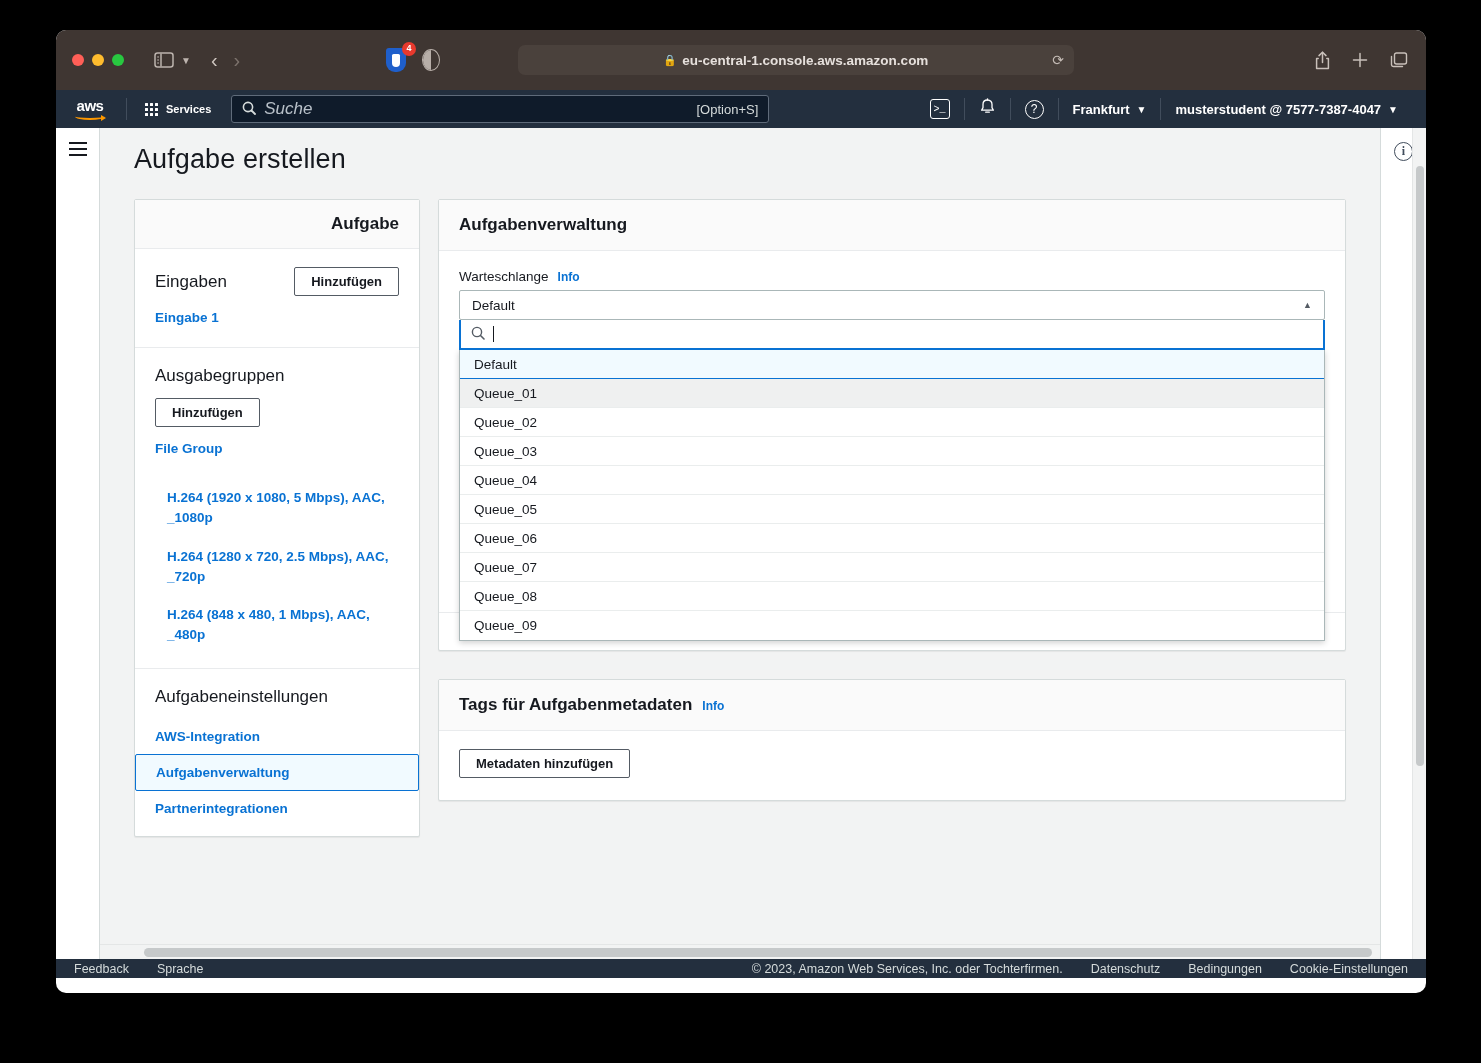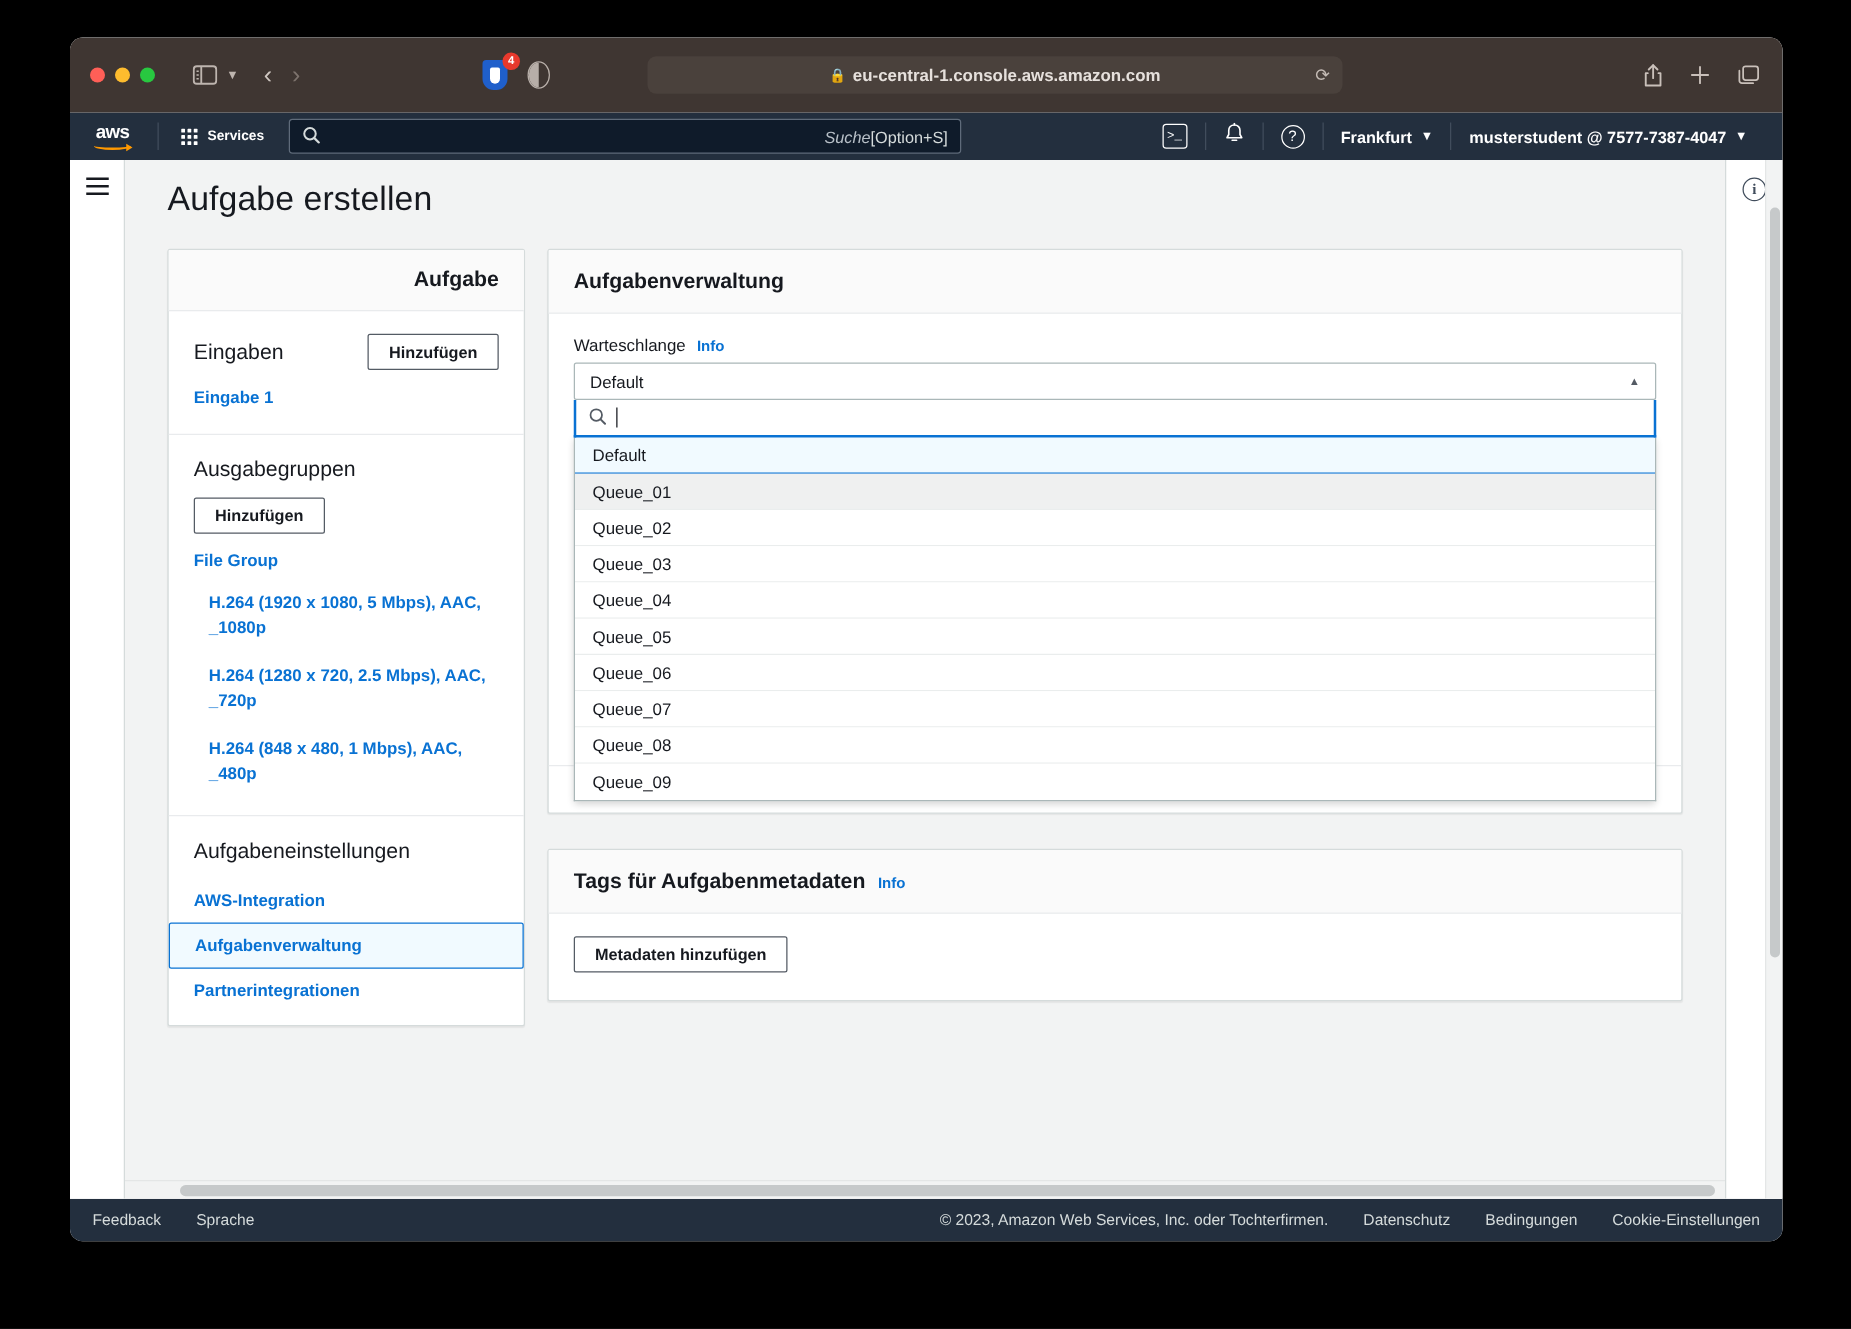--- a/index.html
+++ b/index.html
@@ -165,23 +165,22 @@
     height: 28px;
     background: #0f1b2a;
     border: 1px solid #5f6b7a;
     border-radius: 3px;
     display: flex; align-items: center;
     padding: 0 10px;
   }
   #aws-search-icon { color: #d5dbdb; font-size: 13px; margin-right: 8px; }
   #aws-search-input {
     flex: 1; background: transparent; border: none; outline: none;
-    color: #d5dbdb; font-size: 13px; font-style: italic;
+    color: #d5dbdb; font-size: 17px; font-style: italic;
     font-family: "Liberation Sans", sans-serif;
-    text-align: right;
   }
   #aws-search-input::placeholder { color: #b8c0c8; font-style: italic; opacity: 1; }
   #aws-search-hint { color: #d5dbdb; font-size: 13px; }
 
   #aws-nav-right {
     margin-left: auto;
     display: flex; align-items: center;
     height: 100%;
   }
   .navr-item {
@@ -295,21 +294,21 @@
   }
   .link {
     color: #0972d3;
     font-size: 13.5px;
     font-weight: 600;
     cursor: pointer;
     display: block;
   }
   .mt14 { margin-top: 14px; }
   .og-btn-wrap { margin-top: 12px; }
-  .og-list { margin-top: 16px; }
+  .og-list { margin-top: 32px; }
   .og-item {
     color: #0972d3; font-size: 13.5px; font-weight: 600;
     margin-bottom: 18px; line-height: 1.5; cursor: pointer;
     padding-left: 12px;
   }
   .og-item:last-child { margin-bottom: 0; }
   #settings-sect { padding-bottom: 10px; }
   .nav-link {
     display: block;
     color: #0972d3; font-size: 13.5px; font-weight: 600;
@@ -473,21 +472,21 @@
     border-radius: 50%;
     color: #414d5c;
     font-size: 12px; font-weight: 700;
     display: flex; align-items: center; justify-content: center;
     cursor: pointer;
     font-family: "Liberation Serif", serif;
   }
 
   
   #aws-footer {
-    height: 34px;
+    height: 19px;
     background: #232f3e;
     display: flex; align-items: center;
     padding: 0 18px;
     color: #d5dbdb;
     font-size: 12.5px;
   }
   #footer-left { display: flex; gap: 28px; }
   #footer-right { margin-left: auto; display: flex; gap: 28px; align-items: center; }
   #footer-copyright { color: #d5dbdb; text-align: right; }
   .footer-link { color: #d5dbdb; cursor: pointer; }

